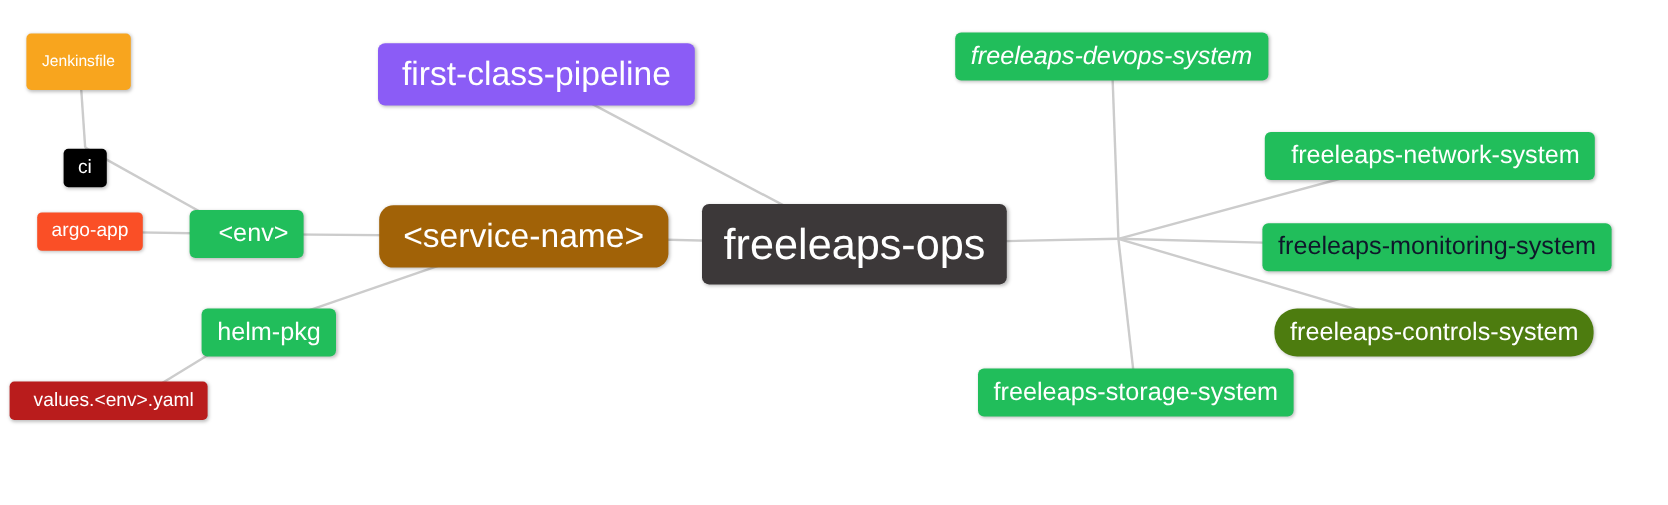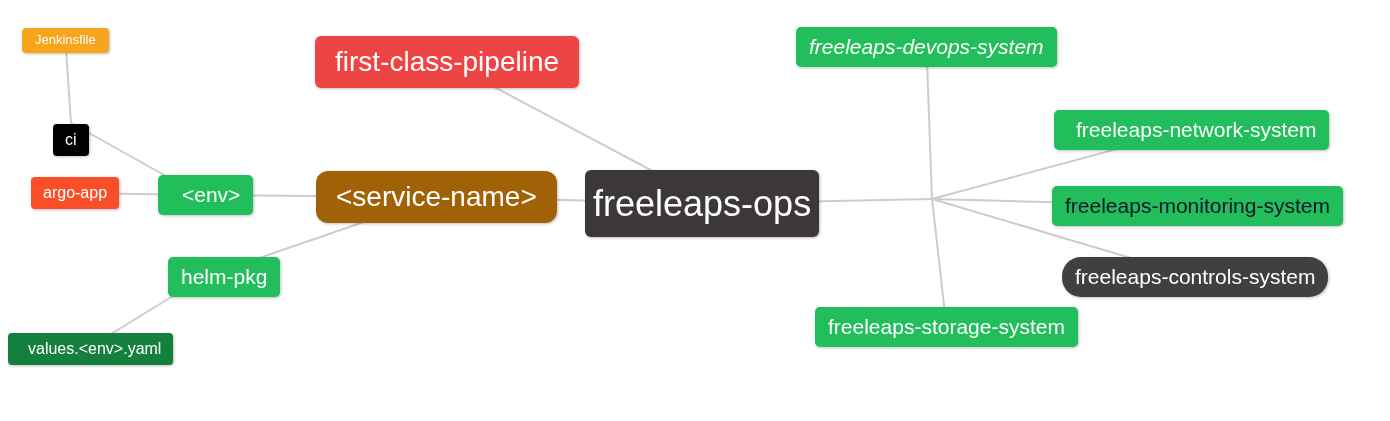--- a/index.html
+++ b/index.html
@@ -33,25 +33,25 @@
     position: absolute;
     color: #ffffff;
     white-space: nowrap;
     border-radius: 5px;
     box-shadow: 1px 1px 3px rgba(0,0,0,0.25);
     cursor: pointer;
     line-height: 1.15;
     display: inline-block;
     box-sizing: border-box;
   }
-  .node.lvl-root   { font-size: 36px; padding: 13px 8px; border-radius: 6px; }
+  .node.lvl-root   { font-size: 36px; padding: 13px 18px; border-radius: 6px; }
   .node.lvl-blue   { font-size: 28px; padding: 10px 20px; border-radius: 6px; }
   .node.lvl-green  { font-size: 21px; padding: 8px 13px;  }
   .node.lvl-red    { font-size: 16px; padding: 7px 12px;  border-radius: 4px; }
-  .node.lvl-orange { font-size: 13px; padding: 5px 13px;  border-radius: 4px; }
+  .node.lvl-orange { font-size: 13px; padding: 16px 13px;  border-radius: 4px; }
   .node span { pointer-events: none; }
 </style>
 </head>
 <body>
 
 <div class="canvas">
   <svg class="edge-layer" xmlns="http://www.w3.org/2000/svg" width="1390" height="421">
       <line x1="65.5" y1="42.5" x2="71" y2="123" stroke="#CCCCCC" stroke-width="2"></line>
       <line x1="71" y1="123" x2="200" y2="195" stroke="#CCCCCC" stroke-width="2"></line>
       <line x1="75" y1="193" x2="200" y2="195" stroke="#CCCCCC" stroke-width="2"></line>
@@ -62,27 +62,27 @@
       <line x1="447" y1="62" x2="714" y2="203.5" stroke="#CCCCCC" stroke-width="2"></line>
       <line x1="714" y1="203.5" x2="932" y2="199" stroke="#CCCCCC" stroke-width="2"></line>
       <line x1="932" y1="199" x2="926.5" y2="47" stroke="#CCCCCC" stroke-width="2"></line>
       <line x1="932" y1="199" x2="1187" y2="130" stroke="#CCCCCC" stroke-width="2"></line>
       <line x1="932" y1="199" x2="1197.5" y2="206" stroke="#CCCCCC" stroke-width="2"></line>
       <line x1="932" y1="199" x2="1195" y2="277" stroke="#CCCCCC" stroke-width="2"></line>
       <line x1="932" y1="199" x2="946.5" y2="327" stroke="#CCCCCC" stroke-width="2"></line>
     </svg>
   <div class="node-layer" id="node-layer">
       <div class="node lvl-root" style="left: 585px; top: 170px; background: rgb(60, 56, 57); color: rgb(255, 255, 255);"><span>freeleaps-ops</span></div>
-      <div class="node lvl-blue" style="left: 315px; top: 36px; background: #ef4444; color: rgb(255, 255, 255);"><span>first-class-pipeline</span></div>
+      <div class="node lvl-blue" style="left: 315px; top: 36px; background: #8b5cf6; color: rgb(255, 255, 255);"><span>first-class-pipeline</span></div>
       <div class="node lvl-blue" style="left: 316px; top: 171px; background: #a16207; color: rgb(255, 255, 255); border-radius: 12px;"><span>&lt;service-name&gt;</span></div>
       <div class="node lvl-green" style="left: 158px; top: 175px; background: rgb(33, 190, 91); color: rgb(255, 255, 255); padding-left: 24px;"><span>&lt;env&gt;</span></div>
       <div class="node lvl-green" style="left: 148px; top: 257px; background: rgb(33, 190, 91); color: rgb(255, 255, 255); margin-left: 20px;"><span>helm-pkg</span></div>
       <div class="node lvl-green" style="left: 796px; top: 27px; background: rgb(33, 190, 91); color: rgb(255, 255, 255); font-style: italic;"><span>freeleaps-devops-system</span></div>
       <div class="node lvl-green" style="left: 1054px; top: 110px; background: rgb(33, 190, 91); color: rgb(255, 255, 255); padding-left: 22px;"><span>freeleaps-network-system</span></div>
       <div class="node lvl-green" style="left: 1052px; top: 186px; background: rgb(33, 190, 91); color: #0f172a;"><span>freeleaps-monitoring-system</span></div>
-      <div class="node lvl-green" style="left: 1062px; top: 257px; background: #404040; color: rgb(255, 255, 255); border-radius: 19px;"><span>freeleaps-controls-system</span></div>
+      <div class="node lvl-green" style="left: 1062px; top: 257px; background: #4d7c0f; color: rgb(255, 255, 255); border-radius: 19px;"><span>freeleaps-controls-system</span></div>
       <div class="node lvl-green" style="left: 815px; top: 307px; background: rgb(33, 190, 91); color: rgb(255, 255, 255);"><span>freeleaps-storage-system</span></div>
       <div class="node lvl-red" style="left: 53px; top: 124px; background: #000000; color: rgb(255, 255, 255);"><span>ci</span></div>
       <div class="node lvl-red" style="left: 31px; top: 177px; background: rgb(250, 79, 38); color: rgb(255, 255, 255);"><span>argo-app</span></div>
-      <div class="node lvl-red" style="left: 8px; top: 333px; background: #15803d; color: rgb(255, 255, 255); padding-left: 20px;"><span>values.&lt;env&gt;.yaml</span></div>
+      <div class="node lvl-red" style="left: 8px; top: 318px; background: #b91c1c; color: rgb(255, 255, 255); padding-left: 20px;"><span>values.&lt;env&gt;.yaml</span></div>
       <div class="node lvl-orange" style="left: 22px; top: 28px; background: rgb(248, 165, 30); color: rgb(255, 255, 255);"><span>Jenkinsfile</span></div>
     </div>
 </div>
 
 </body></html>

